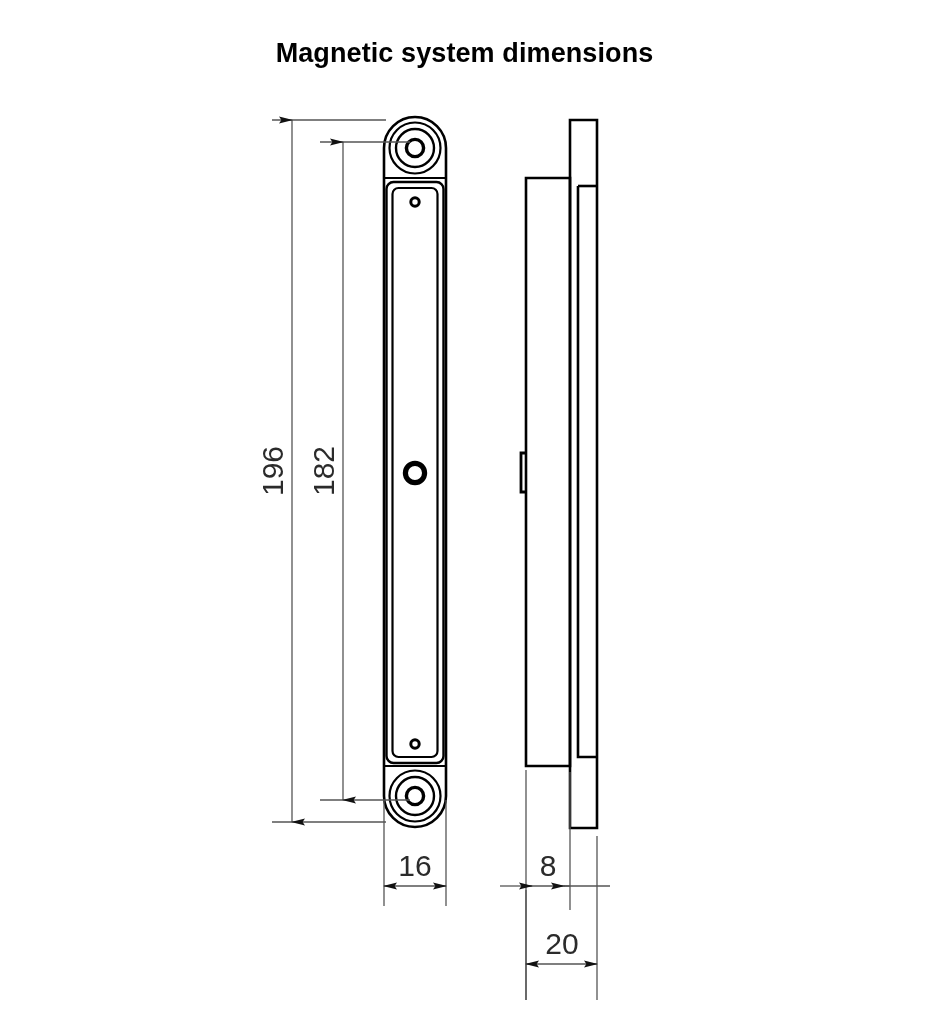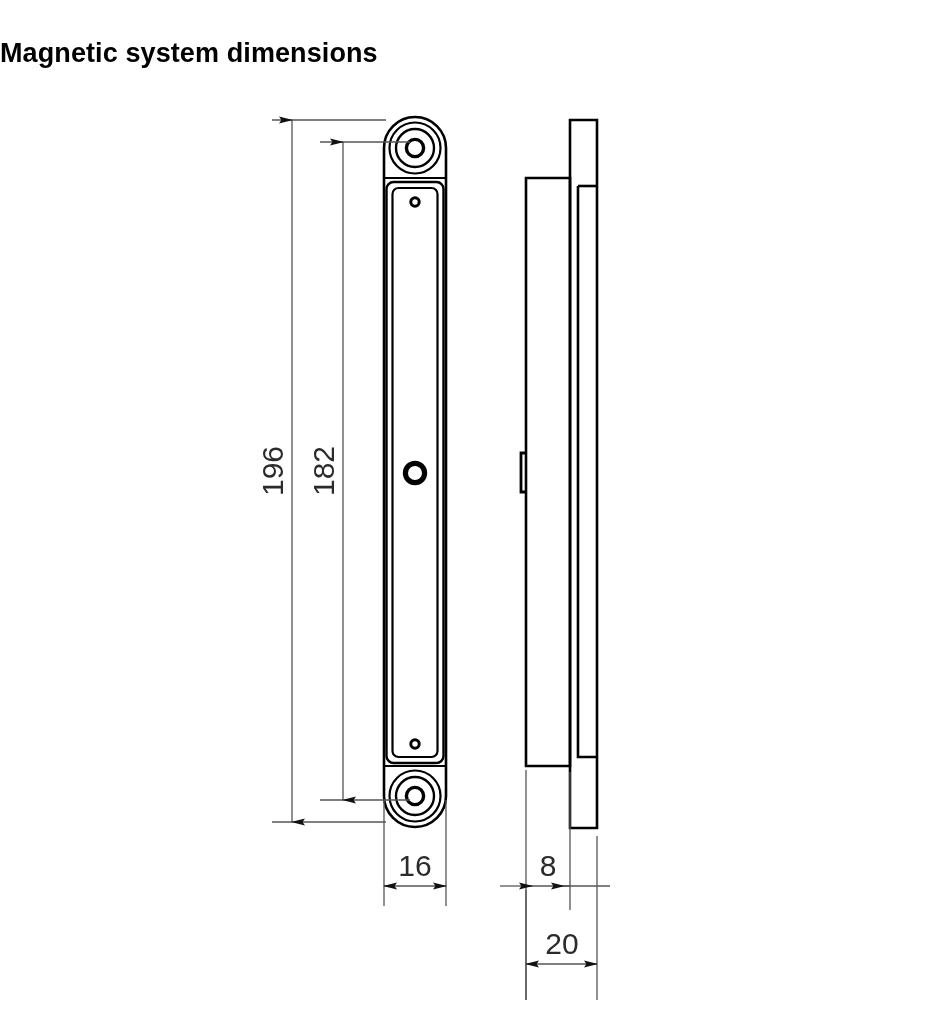--- a/index.html
+++ b/index.html
@@ -18,20 +18,21 @@
   #drawing-root {
     position: relative;
     width: 929px;
     height: 1023px;
   }
   .title {
     position: absolute;
     left: 0;
     top: 38px;
     width: 929px;
+    text-align: center;
     font-size: 27px;
     font-weight: 700;
     letter-spacing: 0.1px;
     color: #000000;
   }
   svg.canvas {
     position: absolute;
     left: 0;
     top: 0;
     width: 929px;

